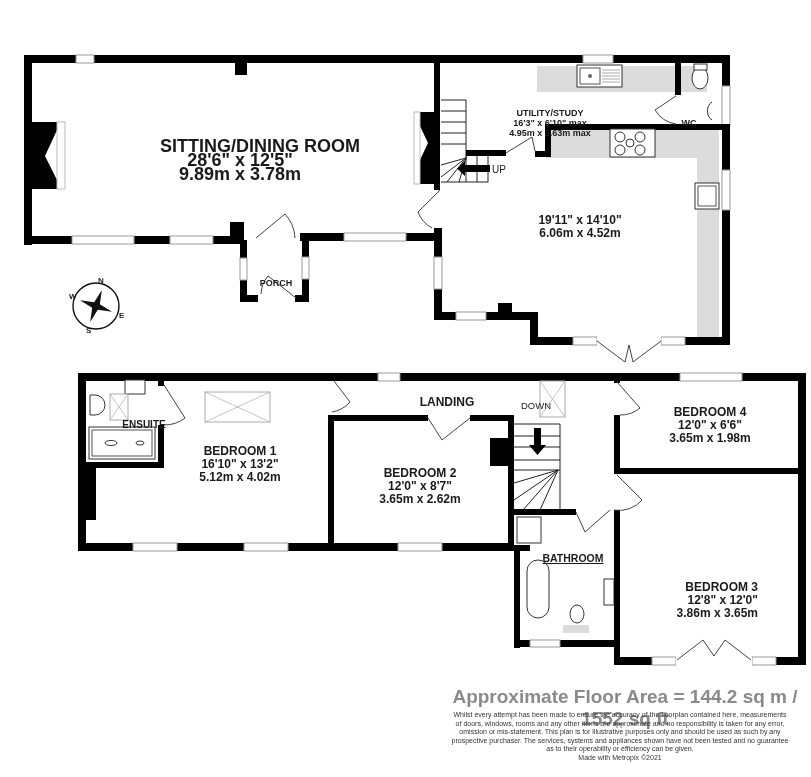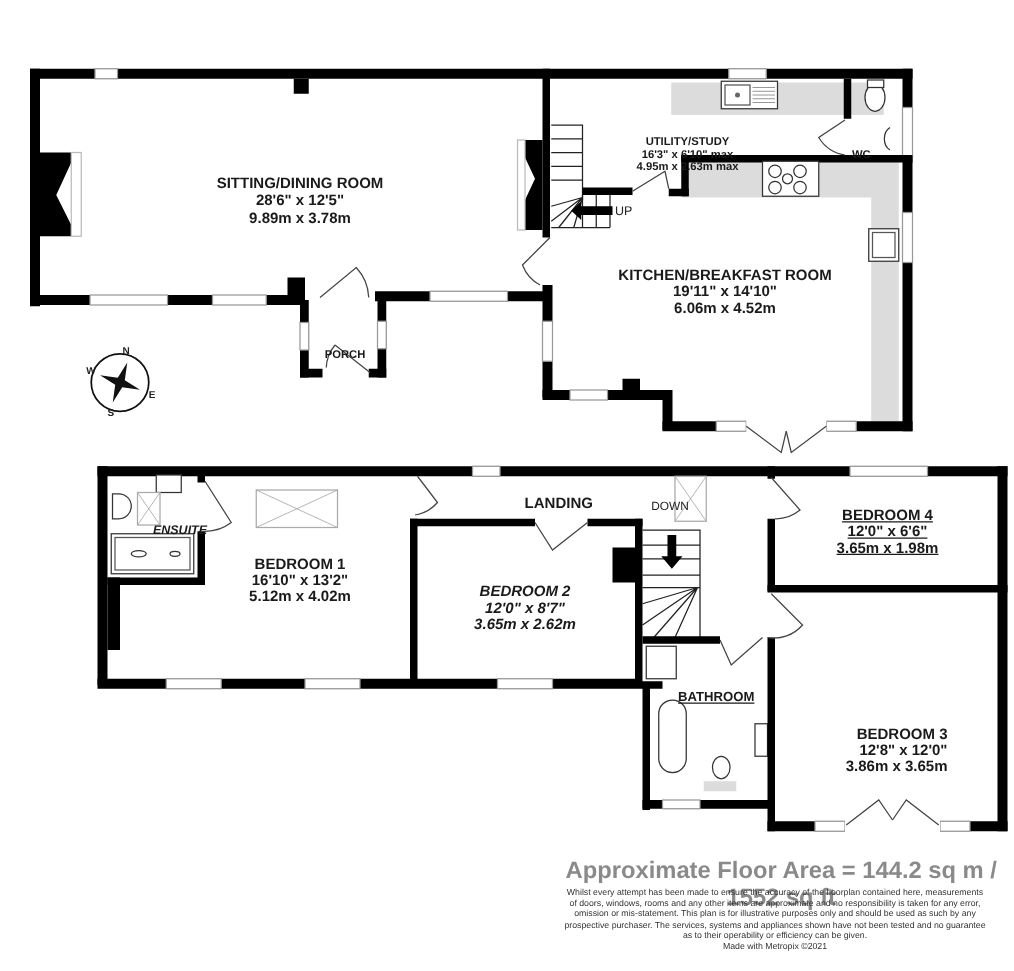--- a/index.html
+++ b/index.html
@@ -5,21 +5,21 @@
   html, body { margin: 0; padding: 0; background: #ffffff; }
   body { width: 811px; height: 777px; position: relative; overflow: hidden; font-family: "Liberation Sans", sans-serif; }
   svg.plan { position: absolute; left: 0; top: 0; }
   .wall { fill: #000; }
   .win { fill: #fff; stroke: #999; stroke-width: 1; }
   .fitting { fill: #dcdcdc; }
   .door { fill: none; stroke: #444; stroke-width: 1; }
   .stair { fill: none; stroke: #222; stroke-width: 1; }
   .lbl { position: absolute; text-align: center; font-weight: bold; color: #1a1a1a; line-height: 13px; font-size: 12px; white-space: nowrap; }
   .lbl .t { display: block; }
-  .lbl.big { font-size: 12px; line-height: 14px; }
+  .lbl.big { font-size: 18px; line-height: 14px; }
   .lbl.small { font-size: 9px; line-height: 10px; margin-top: 15px; }
   .plain { position: absolute; font-size: 10px; color: #222; white-space: nowrap; text-align: center; }
   .area { position: absolute; left: 440px; top: 686px; width: 370px; text-align: center; font-weight: bold; font-size: 19px; color: #8a8a8a; }
   .disclaimer { position: absolute; left: 450px; top: 711px; width: 340px; text-align: center; font-size: 7px; line-height: 8.5px; color: #333; }
   .compass { position: absolute; left: 68px; top: 278px; width: 56px; height: 56px; }
   .clab { position: absolute; font-size: 8px; font-weight: bold; color: #222; }
 </style>
 </head>
 <body>
 
@@ -198,21 +198,20 @@
   <span class="t">UTILITY/STUDY</span>
   <span class="t">16'3"  x 6'10" max</span>
   <span class="t">4.95m  x 2.63m max</span>
 </div>
 
 <div class="lbl small" style="left:677px; top:103px; width:24px;">
   <span class="t">WC</span>
 </div>
 
 <div class="lbl" style="left:480px; top:214px; width:200px;">
-  <span class="t">KITCHEN/BREAKFAST ROOM</span>
   <span class="t">19'11"  x 14'10"</span>
   <span class="t">6.06m  x 4.52m</span>
 </div>
 
 <div class="lbl small" style="left:252px; top:263px; width:48px;">
   <span class="t">PORCH</span>
 </div>
 
 <div class="plain" style="left:492px; top:164px;">UP</div>
 
@@ -220,41 +219,41 @@
   <svg width="56" height="56" viewBox="0 0 56 56">
     <circle cx="28" cy="28" r="23" fill="none" stroke="#111" stroke-width="1.4"></circle>
     <path d="M28 11 L31 25 L45 28 L31 31 L28 45 L25 31 L11 28 L25 25 Z" fill="#111" transform="rotate(20 28 28)"></path>
   </svg>
   <span class="clab" style="left:30px; top:-2px;">N</span>
   <span class="clab" style="left:51px; top:33px;">E</span>
   <span class="clab" style="left:18px; top:48px;">S</span>
   <span class="clab" style="left:1px; top:14px;">W</span>
 </div>
 
-<div class="lbl small" style="left:118px; top:405px; width:52px; font-size:10px;font-style:italic;">
+<div class="lbl small" style="left:118px; top:405px; width:52px; font-size:10px;">
   <span class="t">ENSUITE</span>
 </div>
 
 <div class="lbl" style="left:190px; top:445px; width:100px;">
   <span class="t">BEDROOM 1</span>
   <span class="t">16'10"  x 13'2"</span>
   <span class="t">5.12m  x 4.02m</span>
 </div>
 
 <div class="lbl" style="left:412px; top:396px; width:70px;">
   <span class="t">LANDING</span>
 </div>
 
-<div class="lbl" style="left:370px; top:467px; width:100px;font-style:italic;">
+<div class="lbl" style="left:370px; top:467px; width:100px;">
   <span class="t">BEDROOM 2</span>
   <span class="t">12'0"  x 8'7"</span>
   <span class="t">3.65m  x 2.62m</span>
 </div>
 
-<div class="lbl" style="left:660px; top:406px; width:100px;text-decoration:underline;">
+<div class="lbl" style="left:660px; top:406px; width:100px;">
   <span class="t">BEDROOM 4</span>
   <span class="t">12'0"  x 6'6"</span>
   <span class="t">3.65m  x 1.98m</span>
 </div>
 
 <div class="lbl" style="left:538px; top:552px; width:70px; font-size:10.5px;text-decoration:underline;">
   <span class="t">BATHROOM</span>
 </div>
 
 <div class="lbl" style="left:658px; top:581px; width:100px;text-align:right;">

